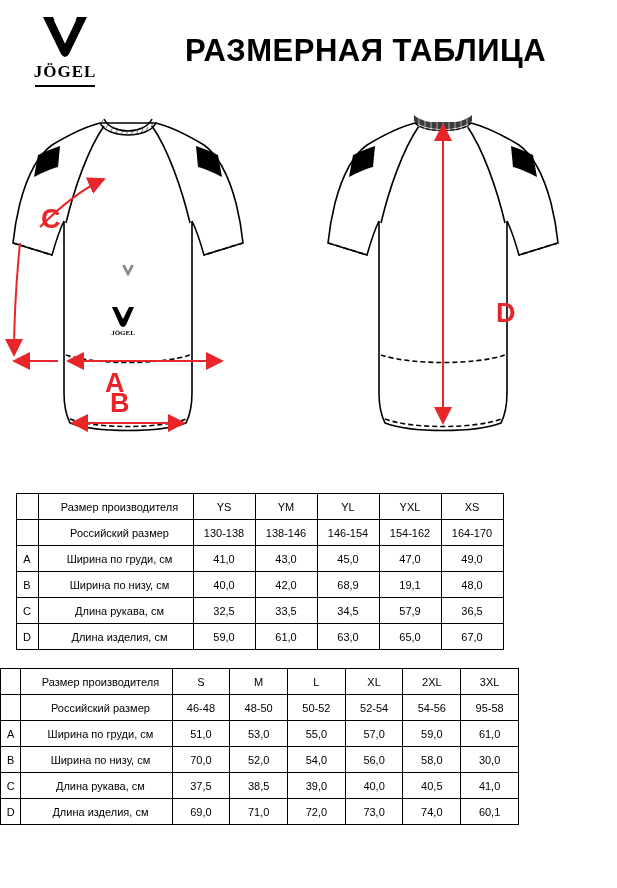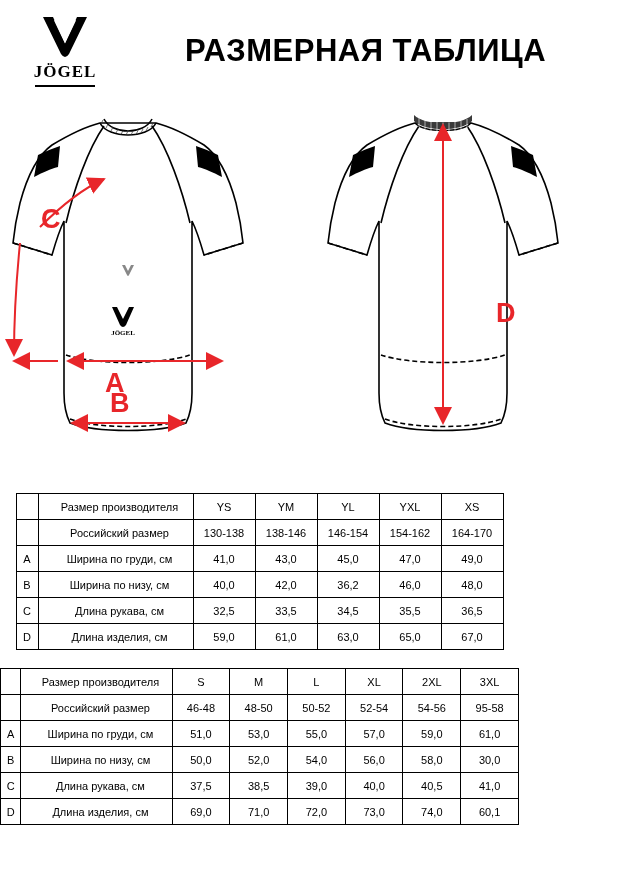--- a/index.html
+++ b/index.html
@@ -301,31 +301,31 @@
         <td class="c-val">43,0</td>
         <td class="c-val">45,0</td>
         <td class="c-val">47,0</td>
         <td class="c-val">49,0</td>
       </tr>
       <tr>
         <td class="c-key">B</td>
         <td class="c-name">Ширина по низу, см</td>
         <td class="c-val">40,0</td>
         <td class="c-val">42,0</td>
-        <td class="c-val">36,2</td>
-        <td class="c-val">46,0</td>
+        <td class="c-val">68,9</td>
+        <td class="c-val">19,1</td>
         <td class="c-val">48,0</td>
       </tr>
       <tr>
         <td class="c-key">C</td>
         <td class="c-name">Длина рукава, см</td>
         <td class="c-val">32,5</td>
         <td class="c-val">33,5</td>
         <td class="c-val">34,5</td>
-        <td class="c-val">35,5</td>
+        <td class="c-val">57,9</td>
         <td class="c-val">36,5</td>
       </tr>
       <tr>
         <td class="c-key">D</td>
         <td class="c-name">Длина изделия, см</td>
         <td class="c-val">59,0</td>
         <td class="c-val">61,0</td>
         <td class="c-val">63,0</td>
         <td class="c-val">65,0</td>
         <td class="c-val">67,0</td>
@@ -365,21 +365,21 @@
         <td class="c-val">51,0</td>
         <td class="c-val">53,0</td>
         <td class="c-val">55,0</td>
         <td class="c-val">57,0</td>
         <td class="c-val">59,0</td>
         <td class="c-val">61,0</td>
       </tr>
       <tr>
         <td class="c-key">B</td>
         <td class="c-name">Ширина по низу, см</td>
-        <td class="c-val">50,0</td>
+        <td class="c-val">70,0</td>
         <td class="c-val">52,0</td>
         <td class="c-val">54,0</td>
         <td class="c-val">56,0</td>
         <td class="c-val">58,0</td>
         <td class="c-val">30,0</td>
       </tr>
       <tr>
         <td class="c-key">C</td>
         <td class="c-name">Длина рукава, см</td>
         <td class="c-val">37,5</td>

